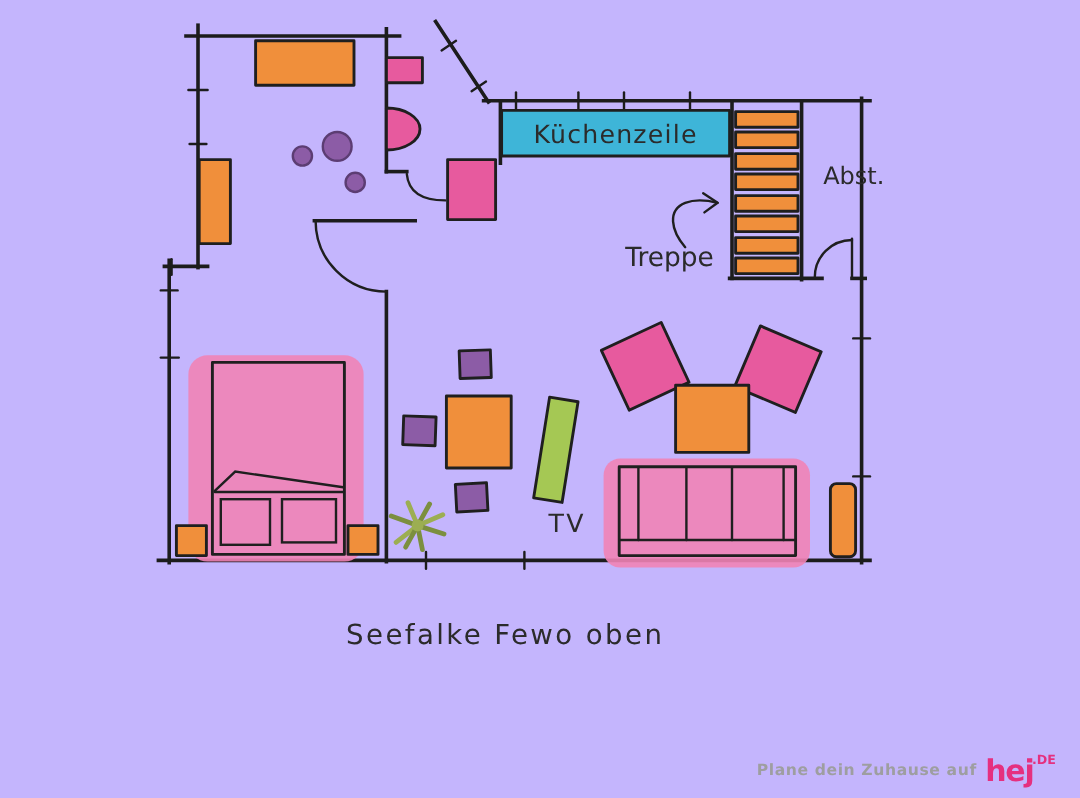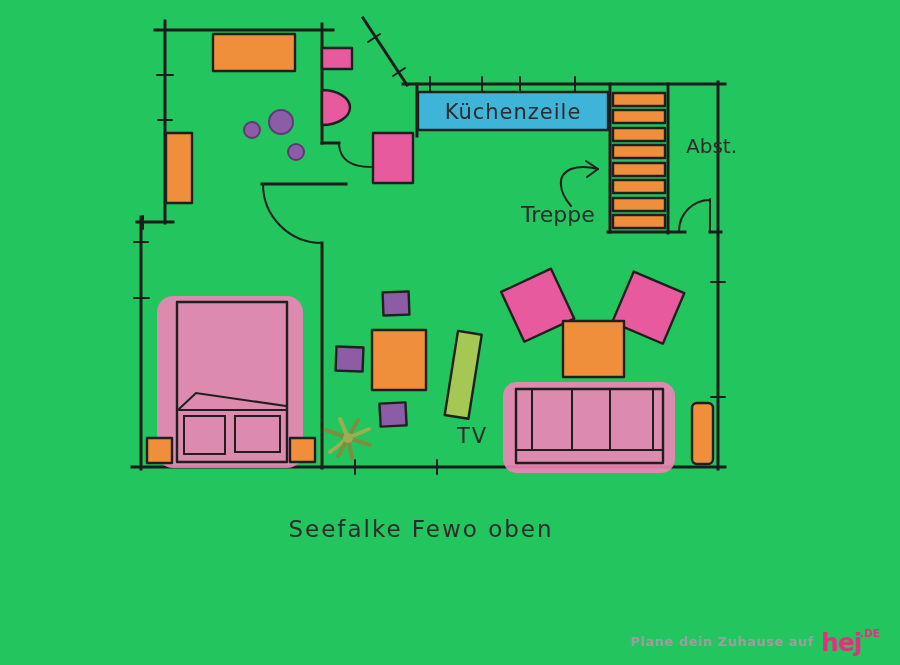--- a/index.html
+++ b/index.html
@@ -1,16 +1,16 @@
 <!DOCTYPE html>
 <html><head>
 <meta charset="utf-8">
 <style>
   html,body{margin:0;padding:0;background:#ffffff;}
-  .stage{position:relative;width:900px;height:665px;background:#22c55e;overflow:hidden;
+  .stage{position:relative;width:900px;height:665px;background:#c4b5fd;overflow:hidden;
          font-family:"DejaVu Sans",sans-serif;}
   svg{display:block;}
   .wall{stroke:#1c1c1c;stroke-width:3;fill:none;stroke-linecap:square;}
   .tick{stroke:#1c1c1c;stroke-width:2;fill:none;stroke-linecap:round;}
   .outl{stroke:#1f1f1f;stroke-width:2.4;stroke-linejoin:round;}
   .thin{stroke:#1f1f1f;stroke-width:2;fill:none;stroke-linecap:round;}
   .nooutl{stroke:none;}
   .hand{font-family:"DejaVu Sans",sans-serif;fill:#2b2b2b;}
   .caption{font-size:23px;letter-spacing:2px;}
   .lbl-kitchen{font-size:21px;letter-spacing:1px;}

